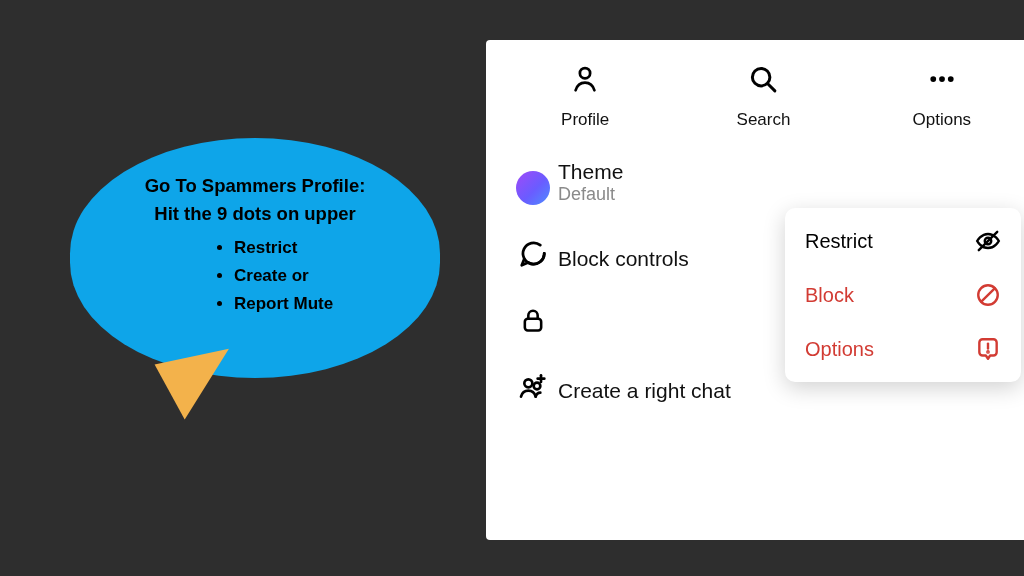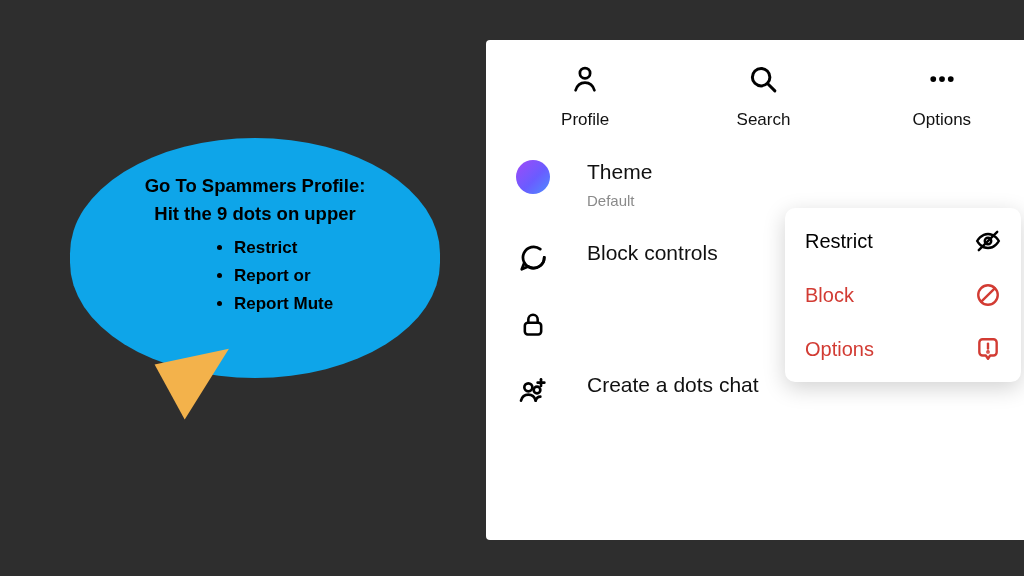--- a/index.html
+++ b/index.html
@@ -14,25 +14,25 @@
 
   
   .panel{position:absolute;left:486px;top:40px;width:555px;height:500px;background:#fff;border-radius:4px}
 
   .toprow{display:flex;justify-content:space-around;padding:22px 10px 0 10px}
   .topitem{display:flex;flex-direction:column;align-items:center;gap:14px;width:96px;cursor:pointer}
   .topitem .ic{width:34px;height:34px;display:flex;align-items:center;justify-content:center}
   .topitem .lbl{font-size:17px;color:#111}
 
   .settings{padding:30px 26px 0 30px;display:flex;flex-direction:column;gap:32px}
-  .row{display:flex;align-items:flex-start;gap:37px}
+  .row{display:flex;align-items:flex-end;gap:8px}
   .row .ic{width:34px;height:34px;display:flex;align-items:center;justify-content:center}
   .row .txt{display:flex;flex-direction:column}
   .row .title{font-size:21px;color:#111}
-  .row .sub{font-size:15px;color:#8a8a8a;margin-top:8px}
+  .row .sub{font-size:18px;color:#8a8a8a;margin-top:0}
 
   .themeCircle{width:34px;height:34px;border-radius:50%;background:linear-gradient(135deg,#a04af8 0%,#6a5cff 55%,#4e8dff 100%)}
 
   
   .menu{position:absolute;right:20px;top:168px;width:236px;background:#fff;border-radius:10px;box-shadow:0 6px 22px rgba(0,0,0,.18);padding:6px 0}
   .mrow{display:flex;align-items:center;justify-content:space-between;padding:14px 20px;font-size:20px;cursor:pointer}
   .mrow.red{color:#d23b33}
   .mrow .mic{width:26px;height:26px;display:flex;align-items:center;justify-content:center}
 
   svg{display:block}
@@ -40,21 +40,21 @@
 </head>
 <body>
 
 <div class="bubble">
   <div class="intro">
     <span>Go To Spammers Profile:</span><br>
     <span>Hit the 9 dots on upper</span><br>
   </div>
   <ul>
     <li>Restrict</li>
-    <li>Report or</li>
+    <li>Create or</li>
     <li>Report Mute</li>
   </ul>
 </div>
 
 <div class="panel">
 
   <div class="toprow">
     <div class="topitem">
       <span class="ic">
         <svg viewBox="0 0 24 24" width="30" height="30" fill="none" stroke="#000" stroke-width="2.2" stroke-linecap="round">
@@ -116,21 +116,21 @@
       <span class="ic">
         <svg viewBox="0 0 24 24" width="32" height="32" fill="none" stroke="#000" stroke-width="2" stroke-linecap="round" stroke-linejoin="round">
             <circle cx="8.5" cy="10" r="3"></circle>
             <circle cx="15" cy="12" r="2.5"></circle>
             <path d="M3 20c.8-3 2.8-4.5 5.5-4.5s4.7 1.5 5.5 4.5"></path>
             <path d="M14 20c.6-2 1.8-3 3.5-3"></path>
             <path d="M18 4v5"></path>
             <path d="M15.5 6.5h5"></path>
           </svg>
       </span>
-      <span class="title">Create a dots chat</span>
+      <span class="title">Create a right chat</span>
     </div>
   </div>
 
   <div class="menu">
     <div class="mrow">
       <span>Restrict</span>
       <span class="mic">
         <svg viewBox="0 0 24 24" width="26" height="26" fill="none" stroke="#000" stroke-width="2.2" stroke-linecap="round">
             <path d="M2 12s3.6-6.5 10-6.5S22 12 22 12s-3.6 6.5-10 6.5S2 12 2 12z"></path>
             <circle cx="12" cy="12" r="3"></circle>

